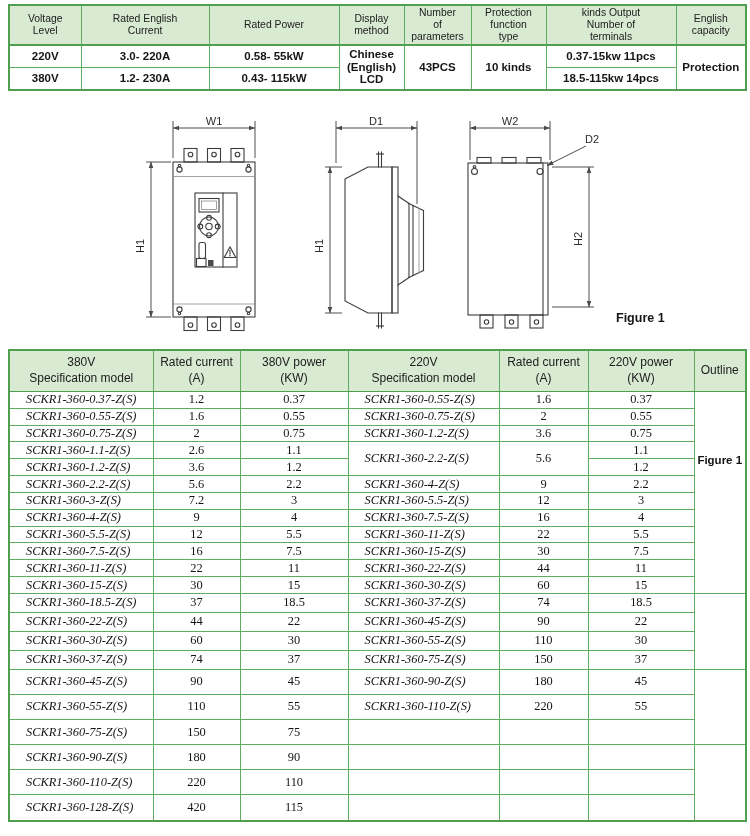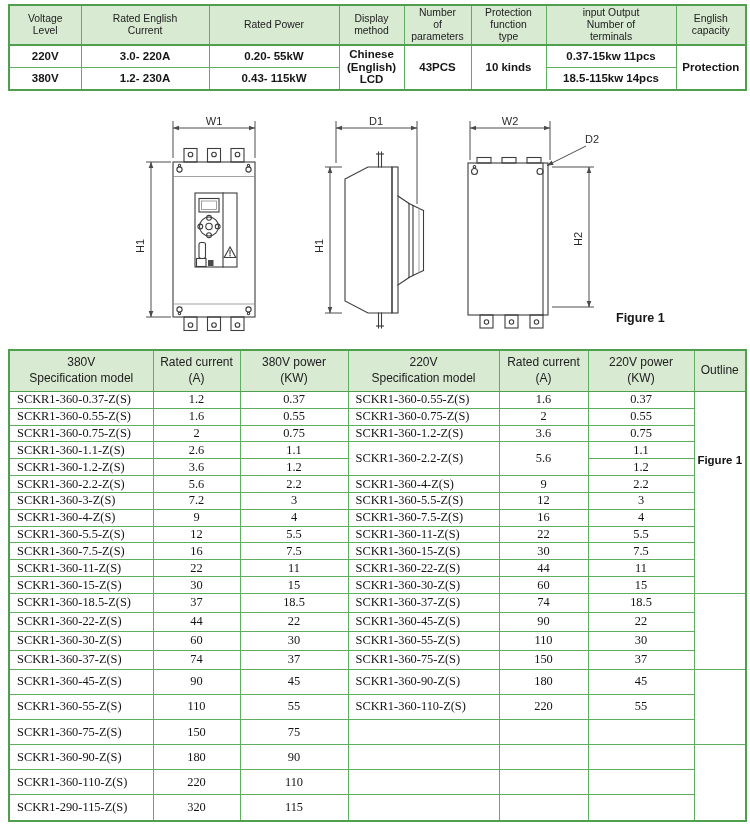--- a/index.html
+++ b/index.html
@@ -24,21 +24,21 @@
   }
   
   .tbl-spec{left:8px;top:349px;width:737px;height:473px;}
   .tbl-spec td{
     font-family:"Liberation Serif", serif;font-size:12.4px;color:#141414;line-height:1.05;
   }
   .tbl-spec td.th{
     background:#d9ead3;font-family:"Liberation Sans", sans-serif;font-size:12px;
     font-weight:normal;height:40px;line-height:1.3;border-bottom:1.5px solid #4f9f4f;color:#202020;
   }
-  .tbl-spec td.m{text-align:left;padding-left:7px;}
+  .tbl-spec td.m{text-align:left;padding-left:16px;font-style:italic;}
   .tbl-spec td.outline{
     font-family:"Liberation Sans", sans-serif;font-weight:bold;font-size:11.5px;
     vertical-align:top;padding-top:62px;white-space:nowrap;
   }
   
   #drawings{position:absolute;left:0;top:82px;}
   .ln{stroke:#3d3d3d;stroke-width:1.1;fill:none;stroke-linejoin:miter;stroke-linecap:square;}
   .lt{stroke:#8a8a8a;stroke-width:0.8;fill:none;}
   .dim{stroke:#3a3a3a;stroke-width:0.9;fill:none;}
   .dimtxt{font-family:"Liberation Sans", sans-serif;font-size:11px;fill:#2b2b2b;}
@@ -67,30 +67,30 @@
 Current</td>
         <td class="th">Rated Power</td>
         <td class="th">Display
 method</td>
         <td class="th">Number
 of
 parameters</td>
         <td class="th">Protection
 function
 type</td>
-        <td class="th">input Output
+        <td class="th">kinds Output
 Number of
 terminals</td>
         <td class="th">English
 capacity</td>
       </tr>
       <tr>
         <td>220V</td>
         <td>3.0- 220A</td>
-        <td>0.20- 55kW</td>
+        <td>0.58- 55kW</td>
         <td rowspan="2">Chinese
 (English)
 LCD</td>
         <td rowspan="2">43PCS</td>
         <td rowspan="2">10 kinds</td>
         <td>0.37-15kw 11pcs</td>
         <td rowspan="2">Protection</td>
       </tr>
       <tr>
         <td>380V</td>
@@ -449,21 +449,21 @@
       </tr>
       <tr>
         <td class="m">SCKR1-360-110-Z(S)</td>
         <td>220</td>
         <td>110</td>
         <td class="m"></td>
         <td></td>
         <td></td>
       </tr>
       <tr>
-        <td class="m">SCKR1-290-115-Z(S)</td>
-        <td>320</td>
+        <td class="m">SCKR1-360-128-Z(S)</td>
+        <td>420</td>
         <td>115</td>
         <td class="m"></td>
         <td></td>
         <td></td>
       </tr>
     </tbody>
 </table>
 
 </body></html>

